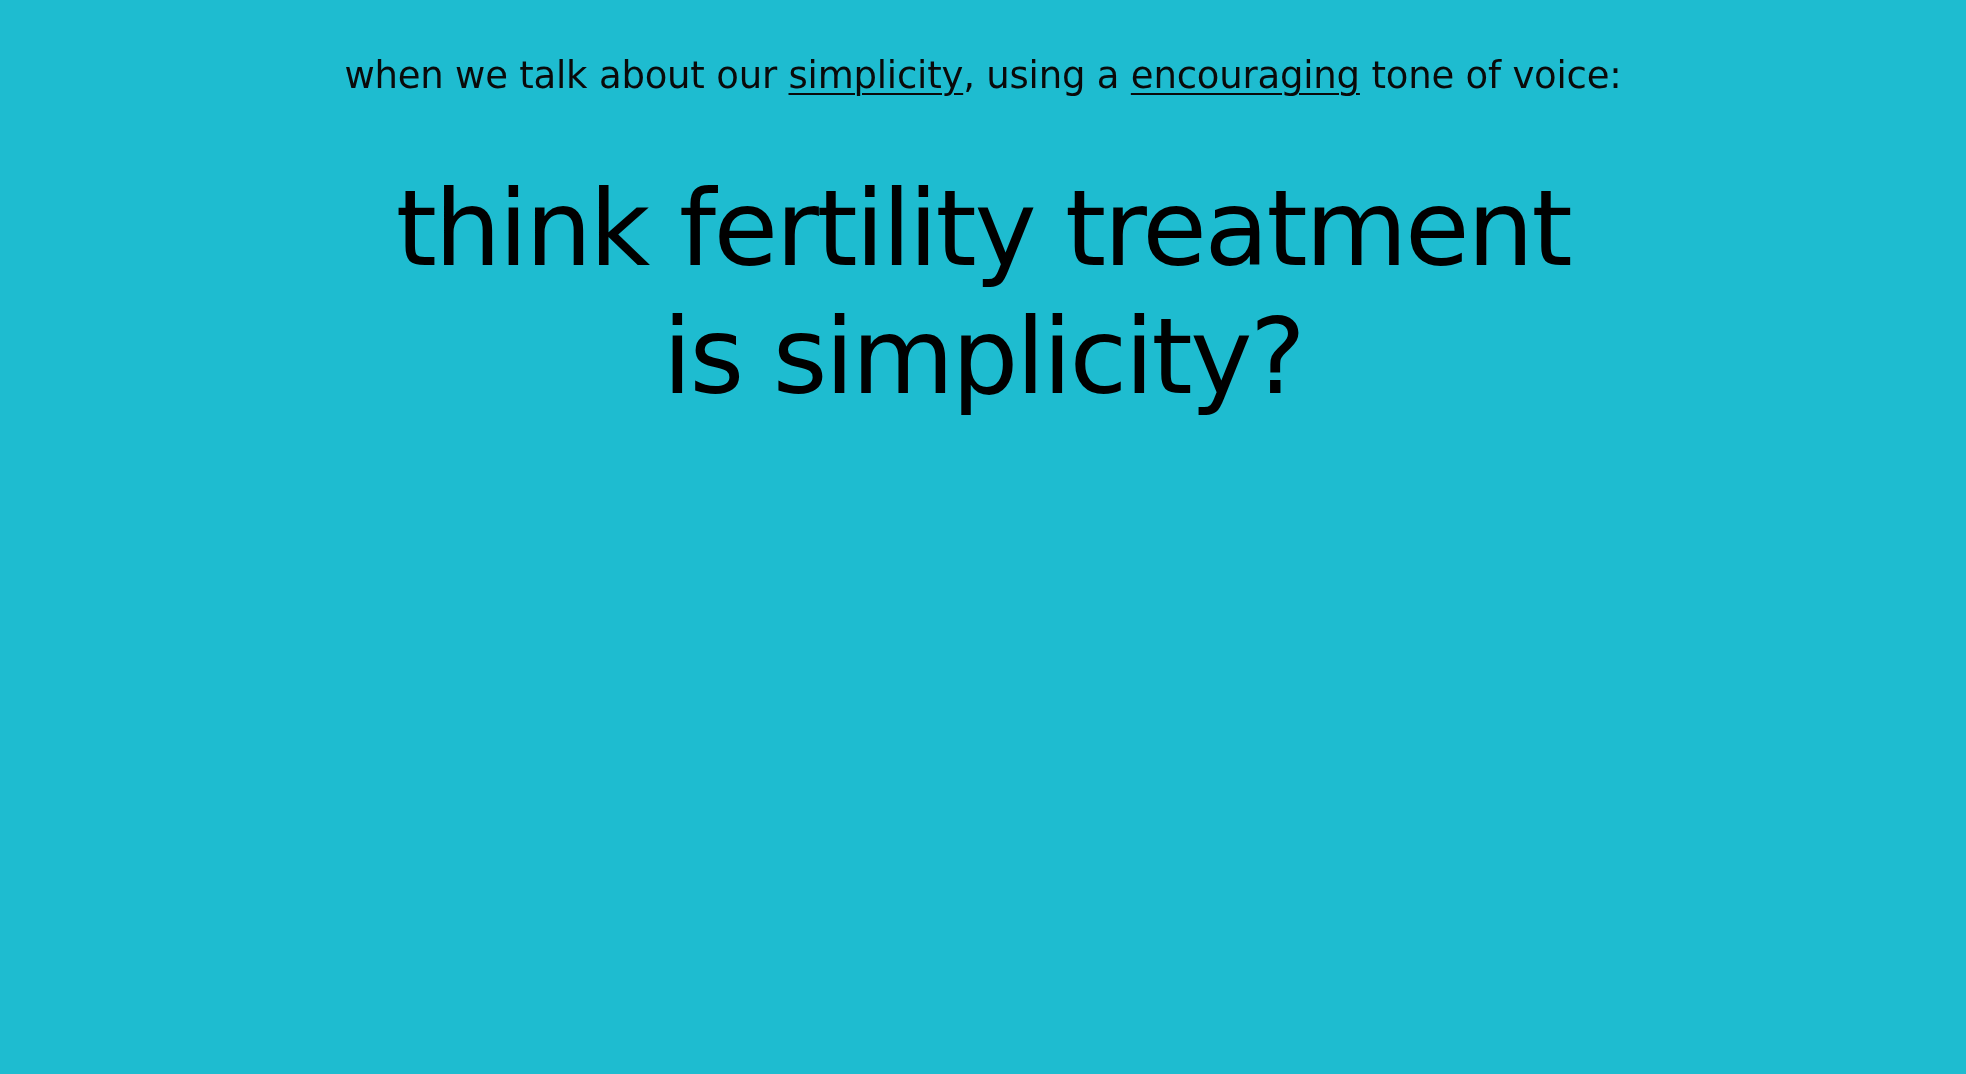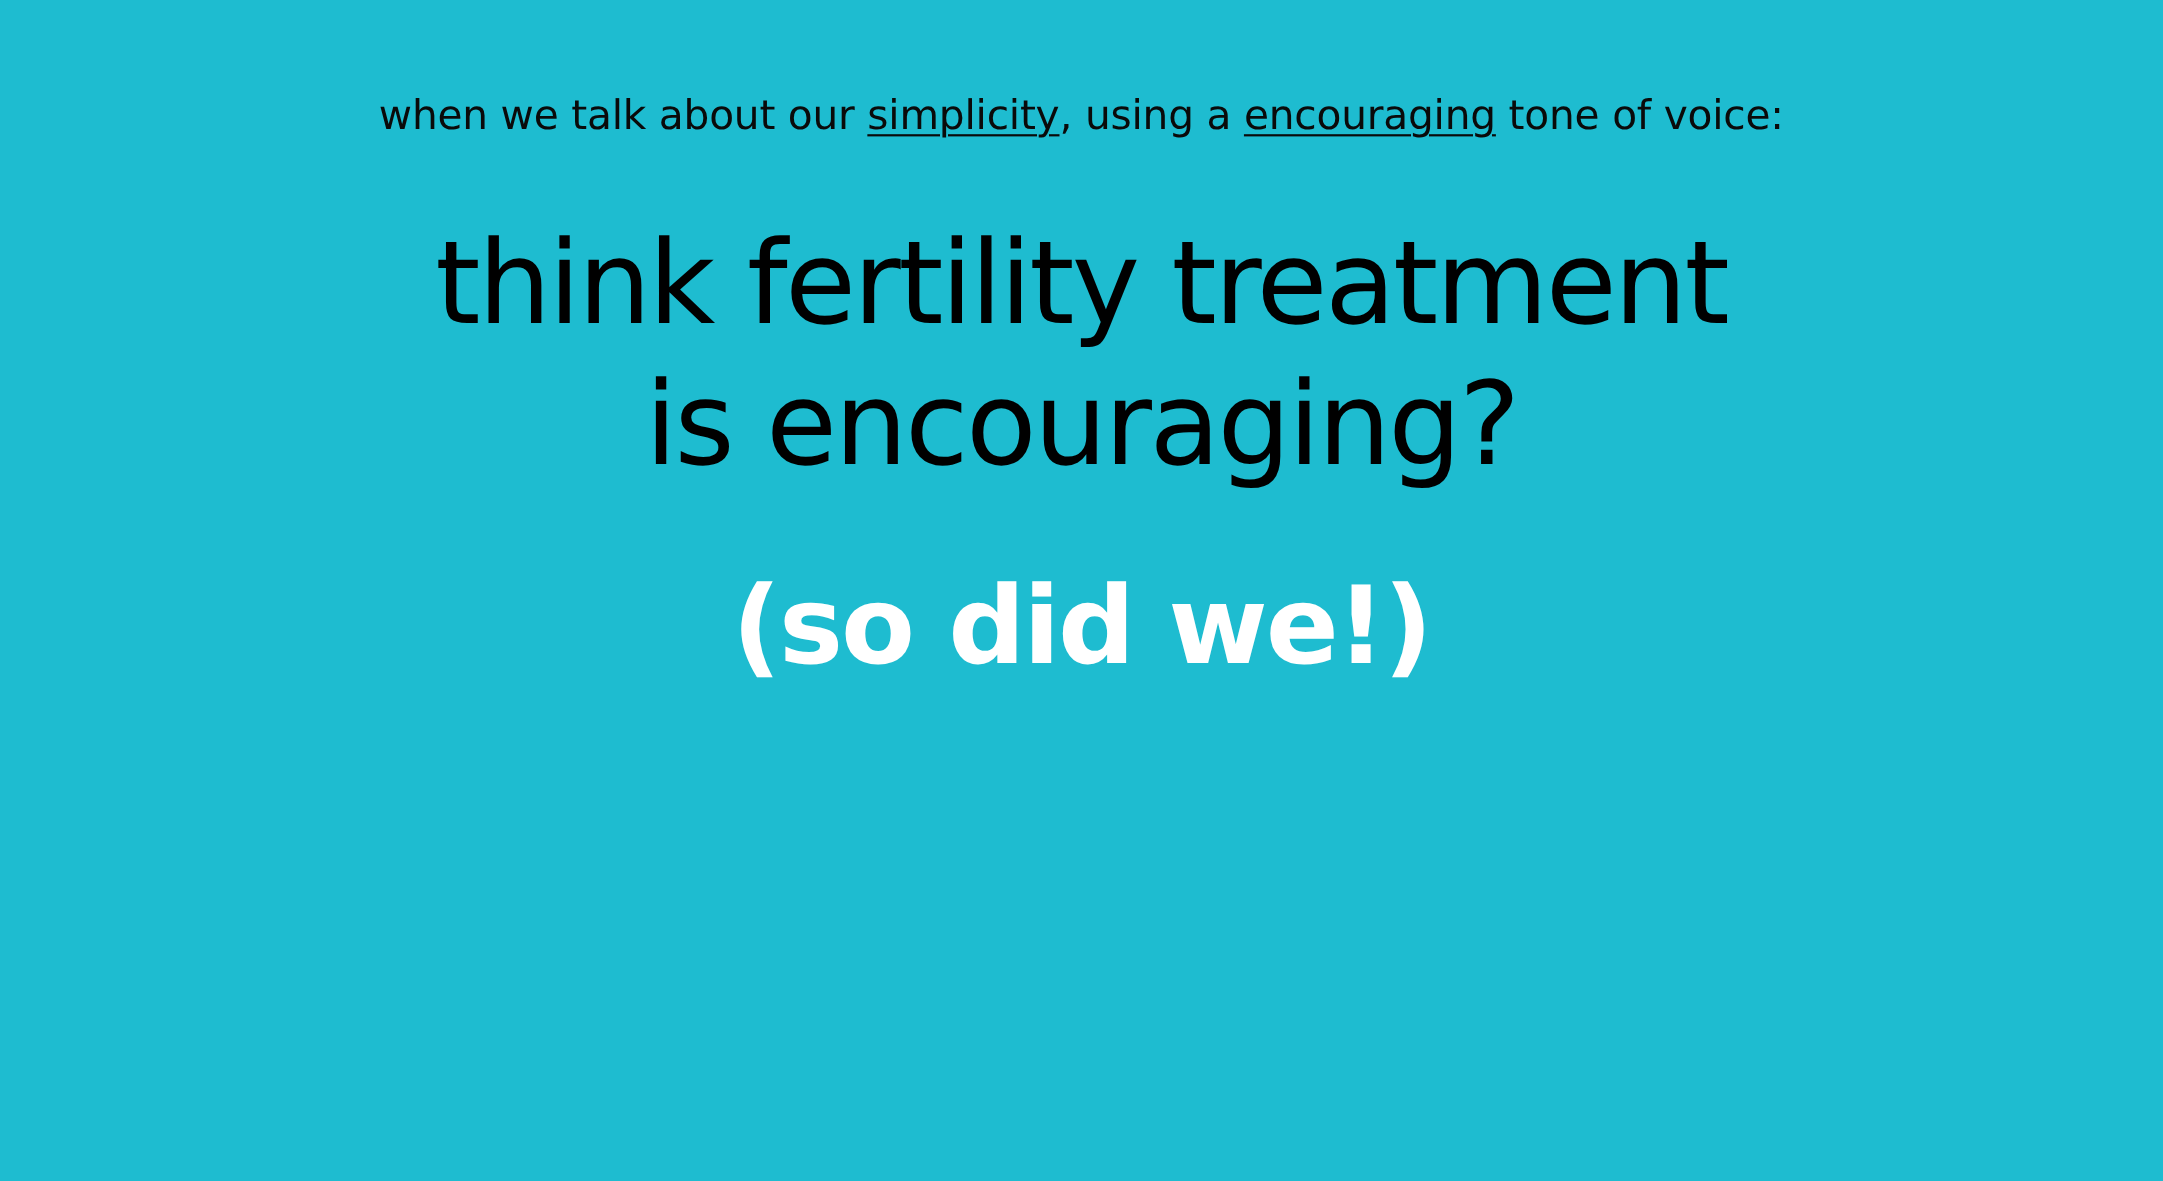--- a/index.html
+++ b/index.html
@@ -15,21 +15,21 @@
   .slide {
     position: relative;
     width: 1966px;
     height: 1074px;
     box-sizing: border-box;
     display: flex;
     flex-direction: column;
     align-items: center;
   }
   .eyebrow {
-    margin-top: 85px;
+    margin-top: 56px;
     font-family: "DejaVu Sans", "Liberation Sans", sans-serif;
     font-weight: 400;
     font-size: 37px;
     line-height: 1.1;
     letter-spacing: -0.2px;
     color: #0a0a0a;
     white-space: nowrap;
   }
   .eyebrow .underlined {
     text-decoration: underline;
@@ -67,18 +67,17 @@
 <body>
 
 <div class="slide" style="background: rgb(30, 188, 208);">
 
   <div class="eyebrow" style="color: rgb(10, 10, 10);">
     <span>when we talk about our </span><span class="underlined">simplicity</span><span>, using a </span><span class="underlined">encouraging</span><span> tone of voice:</span>
   </div>
 
   <div class="headline" style="color: rgb(0, 0, 0);">
     <span class="hl-line">think fertility treatment</span>
-    <span class="hl-line">is encouraging?</span>
+    <span class="hl-line">is simplicity?</span>
   </div>
 
-  <div class="kicker" style="color: rgb(255, 255, 255);">(so did we!)</div>
 
 </div>
 
 </body></html>

